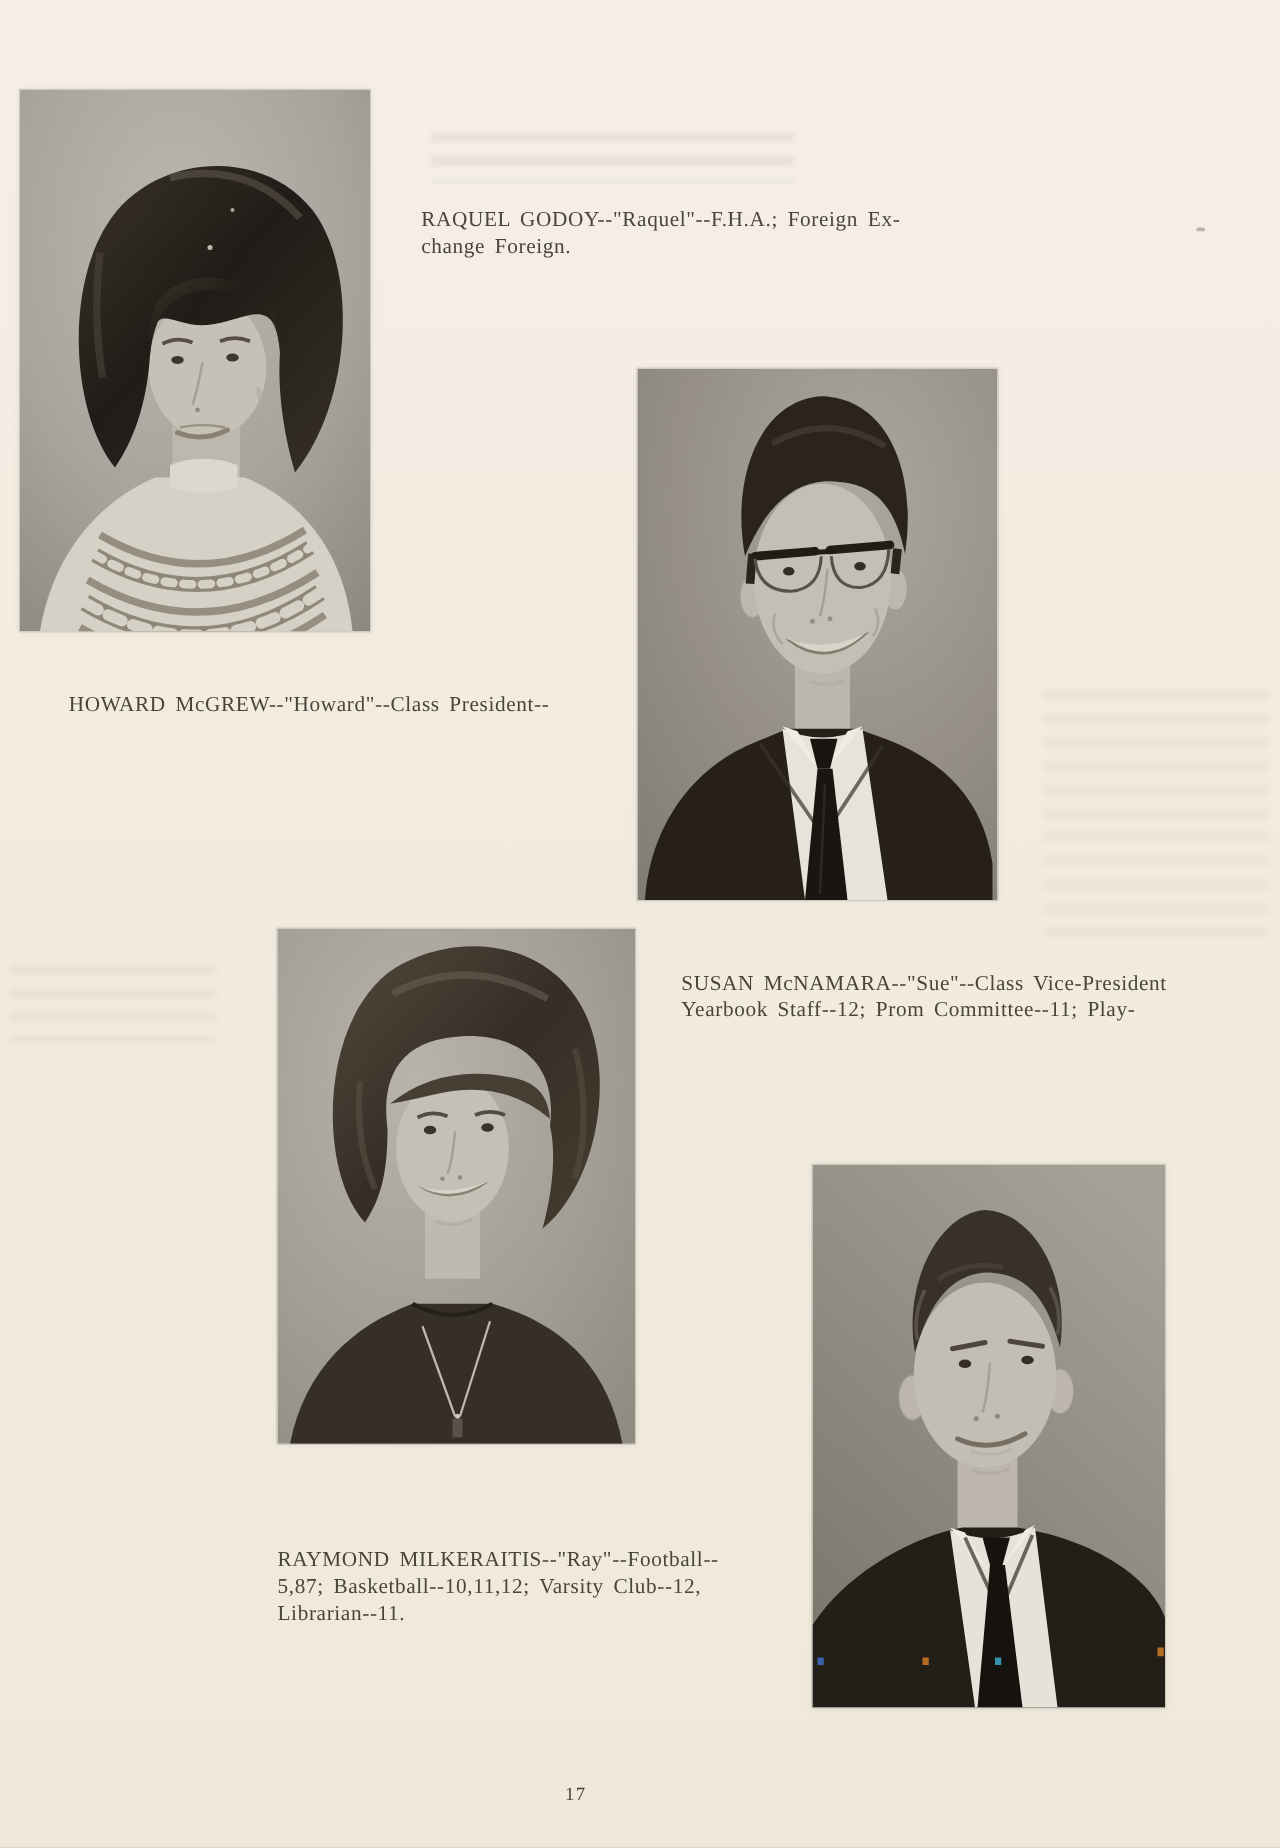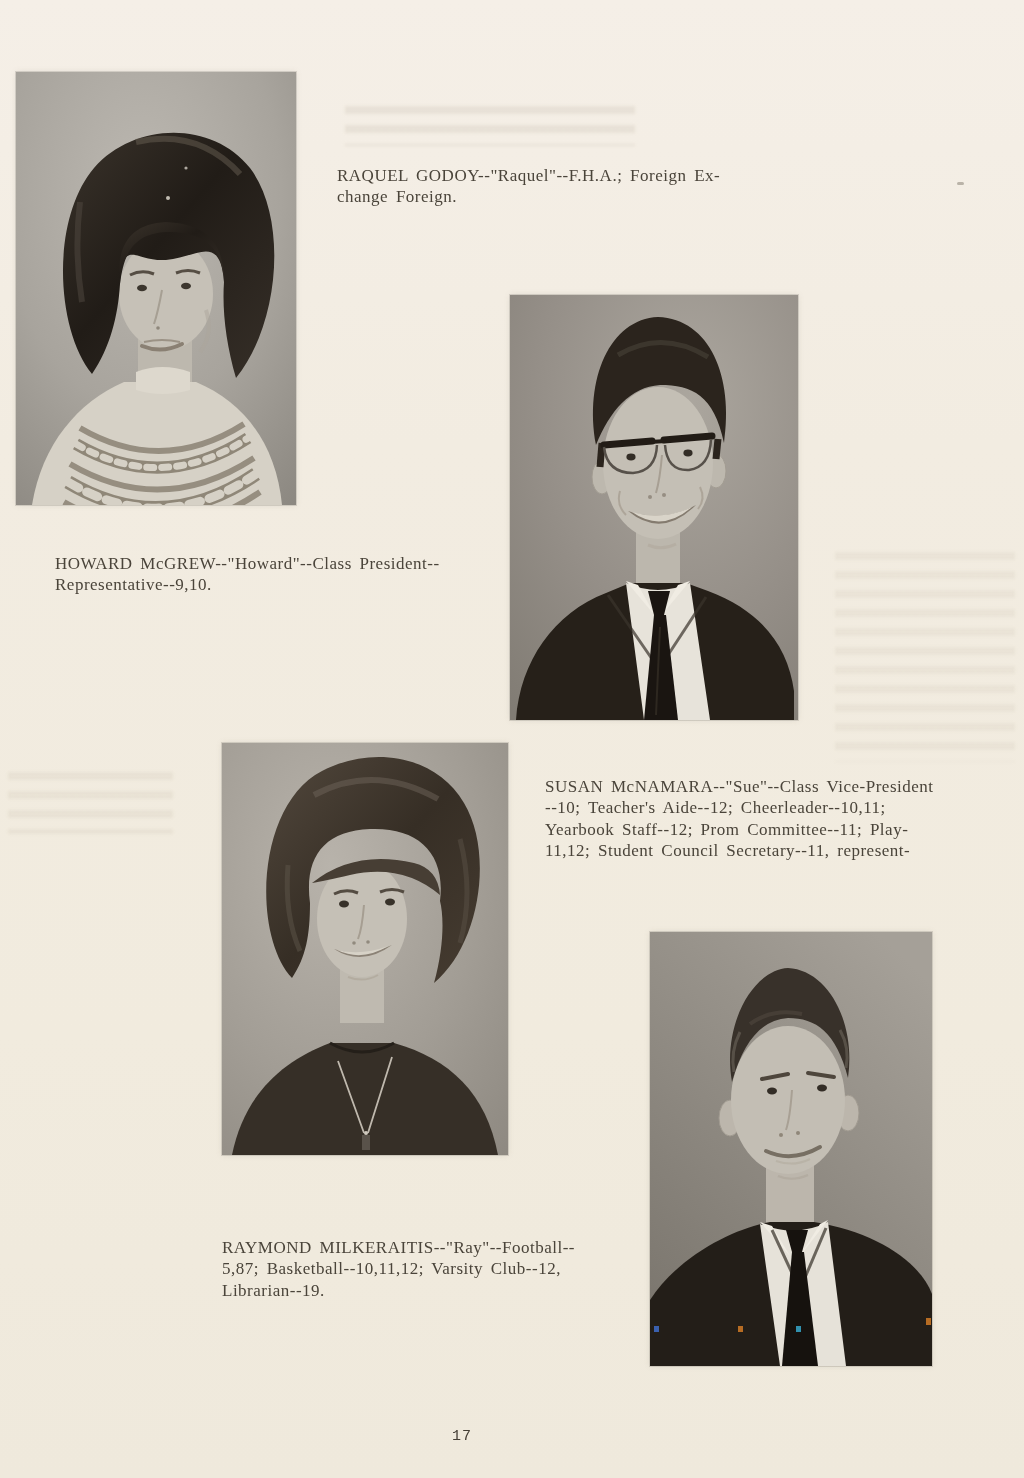--- a/index.html
+++ b/index.html
@@ -26,21 +26,20 @@
     word-spacing:3px;
     color:#4a443a;
   }
   .cap-line{white-space:pre;}
   .page-number{
     position:absolute;
     left:452px;top:1428px;
     font-size:15px;
     letter-spacing:1px;
     color:#453f36;
-    font-family:Liberation Mono, monospace;
   }
   .ghost{
     position:absolute;
     pointer-events:none;
     filter:blur(1.6px);
   }
   .ghost-stripes{
     background:repeating-linear-gradient(180deg,
       rgba(175,163,140,.16) 0px, rgba(175,163,140,.16) 8px,
       rgba(0,0,0,0) 8px, rgba(0,0,0,0) 19px);
@@ -278,31 +277,28 @@
     </svg>
   </div>
 
   <div class="caption" style="left:337px;top:165px;">
     <div class="cap-line">RAQUEL GODOY--"Raquel"--F.H.A.; Foreign Ex-</div>
     <div class="cap-line">change Foreign.</div>
   </div>
 
   <div class="caption" style="left:55px;top:553px;">
     <div class="cap-line">HOWARD McGREW--"Howard"--Class President--</div>
-    <div class="cap-line">Representative--9,10.</div>
   </div>
 
   <div class="caption" style="left:545px;top:776px;">
     <div class="cap-line">SUSAN McNAMARA--"Sue"--Class Vice-President</div>
-    <div class="cap-line">--10; Teacher's Aide--12; Cheerleader--10,11;</div>
     <div class="cap-line">Yearbook Staff--12; Prom Committee--11; Play-</div>
-    <div class="cap-line">11,12; Student Council Secretary--11, represent-</div>
   </div>
 
   <div class="caption" style="left:222px;top:1237px;">
     <div class="cap-line">RAYMOND MILKERAITIS--"Ray"--Football--</div>
     <div class="cap-line">5,87; Basketball--10,11,12; Varsity Club--12,</div>
-    <div class="cap-line">Librarian--19.</div>
+    <div class="cap-line">Librarian--11.</div>
   </div>
 
   <div class="page-number">17</div>
 
 </div>
 
 </body></html>

